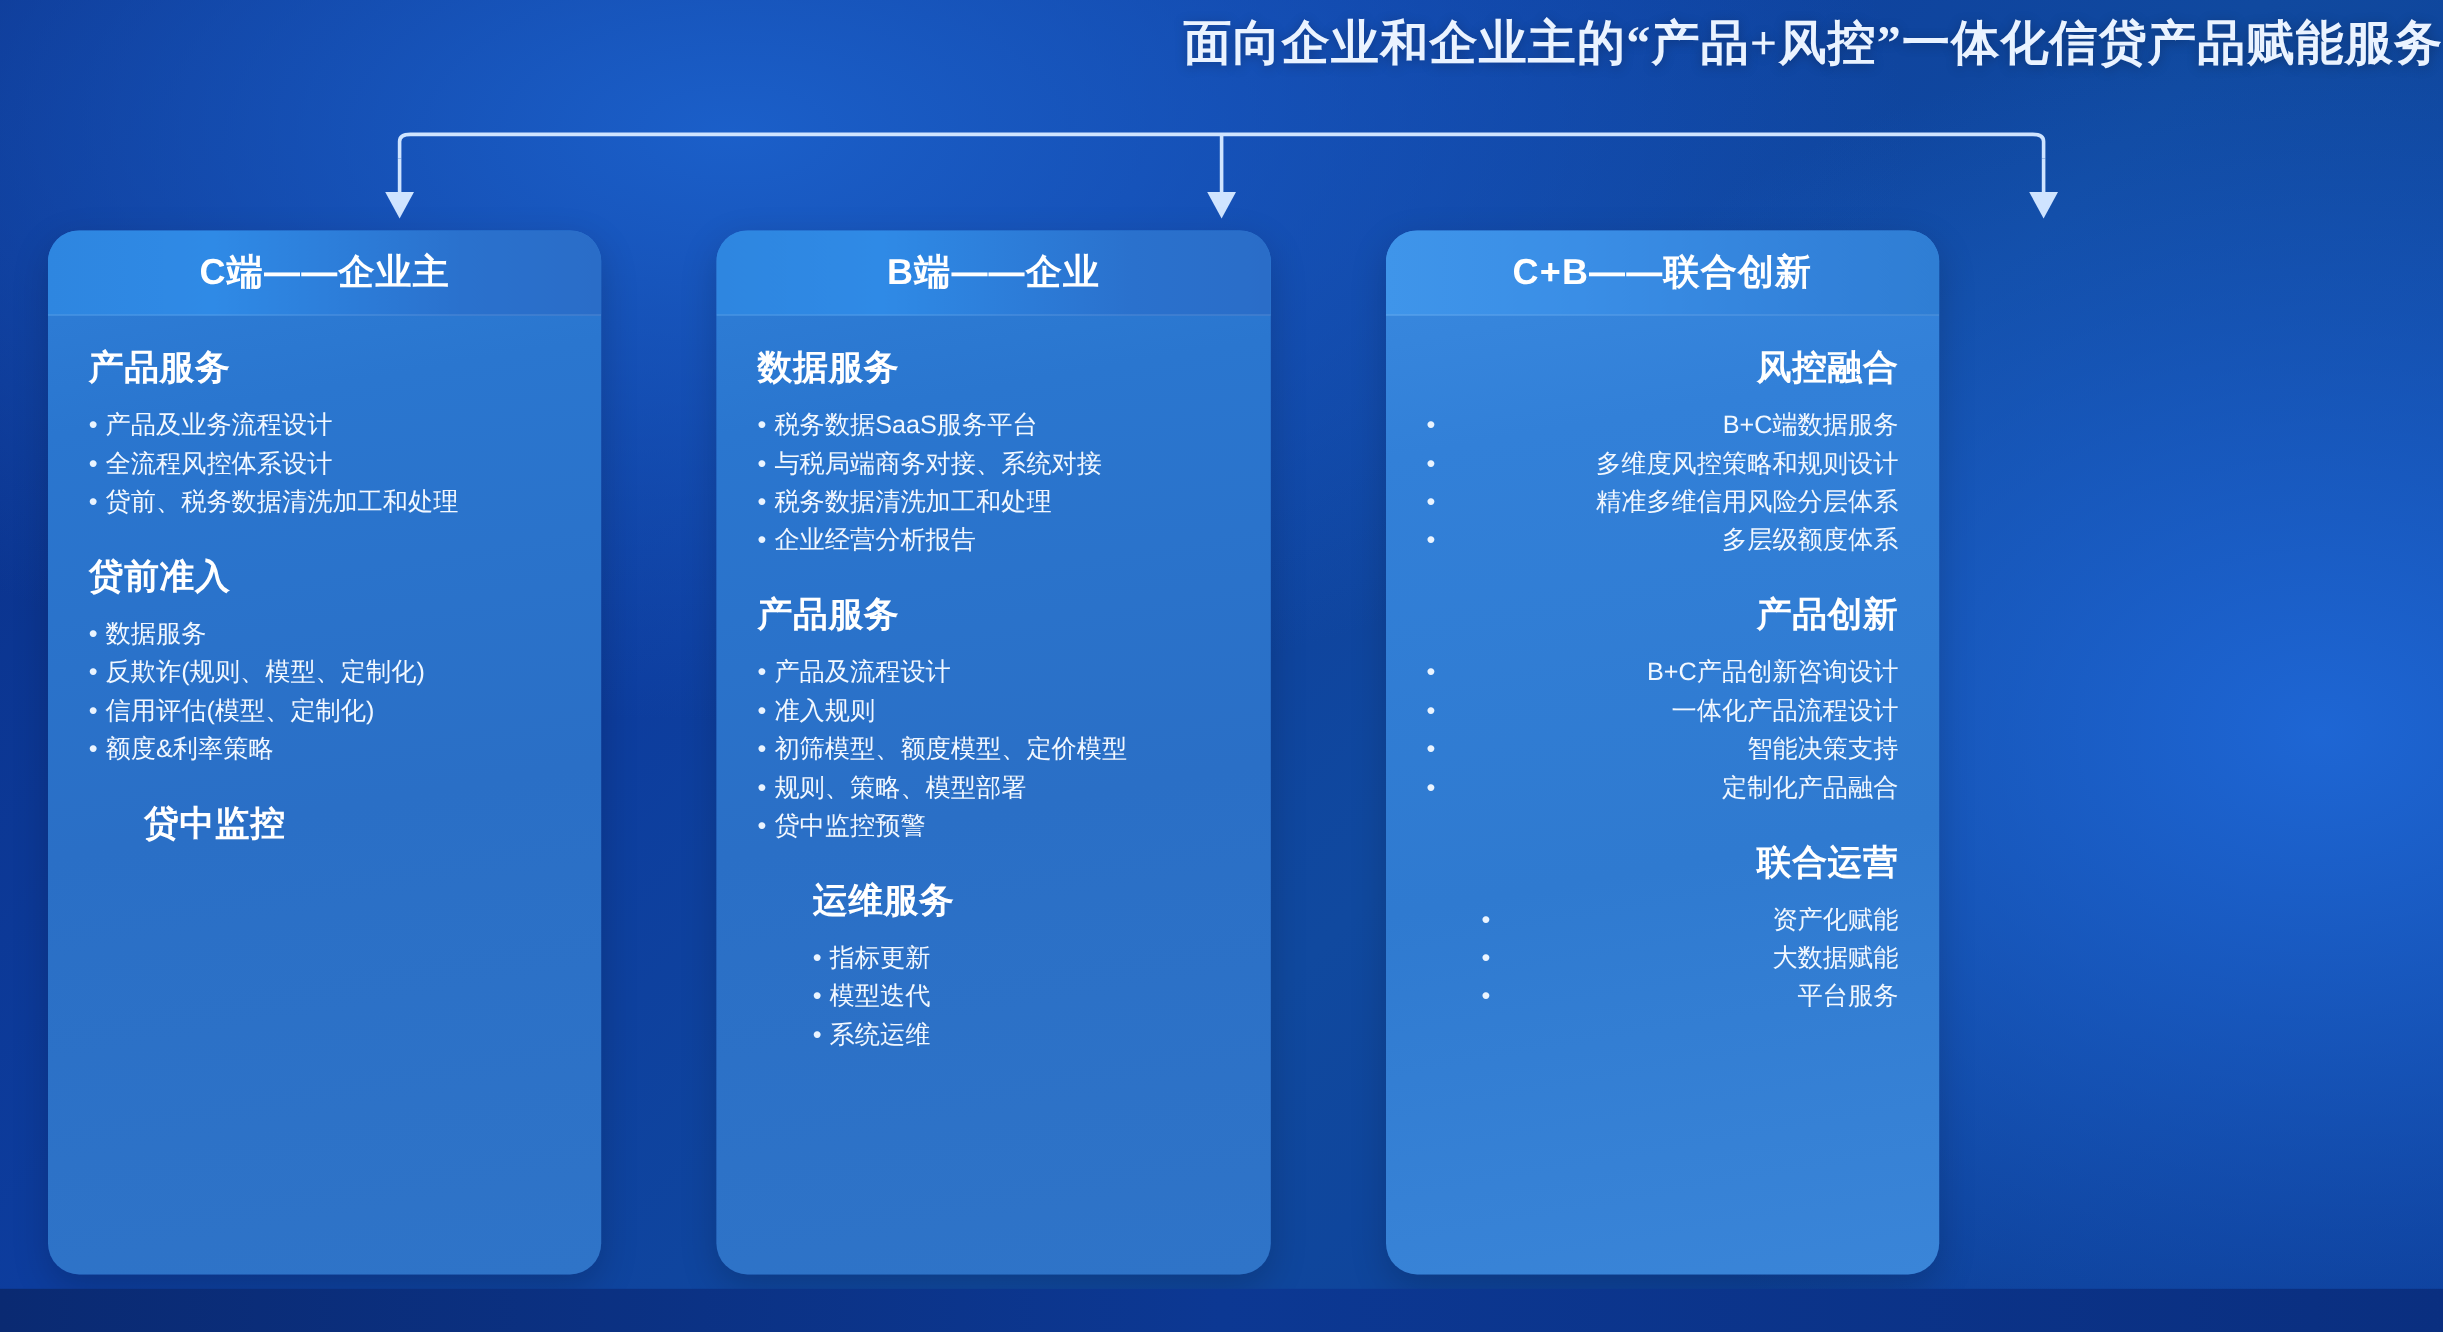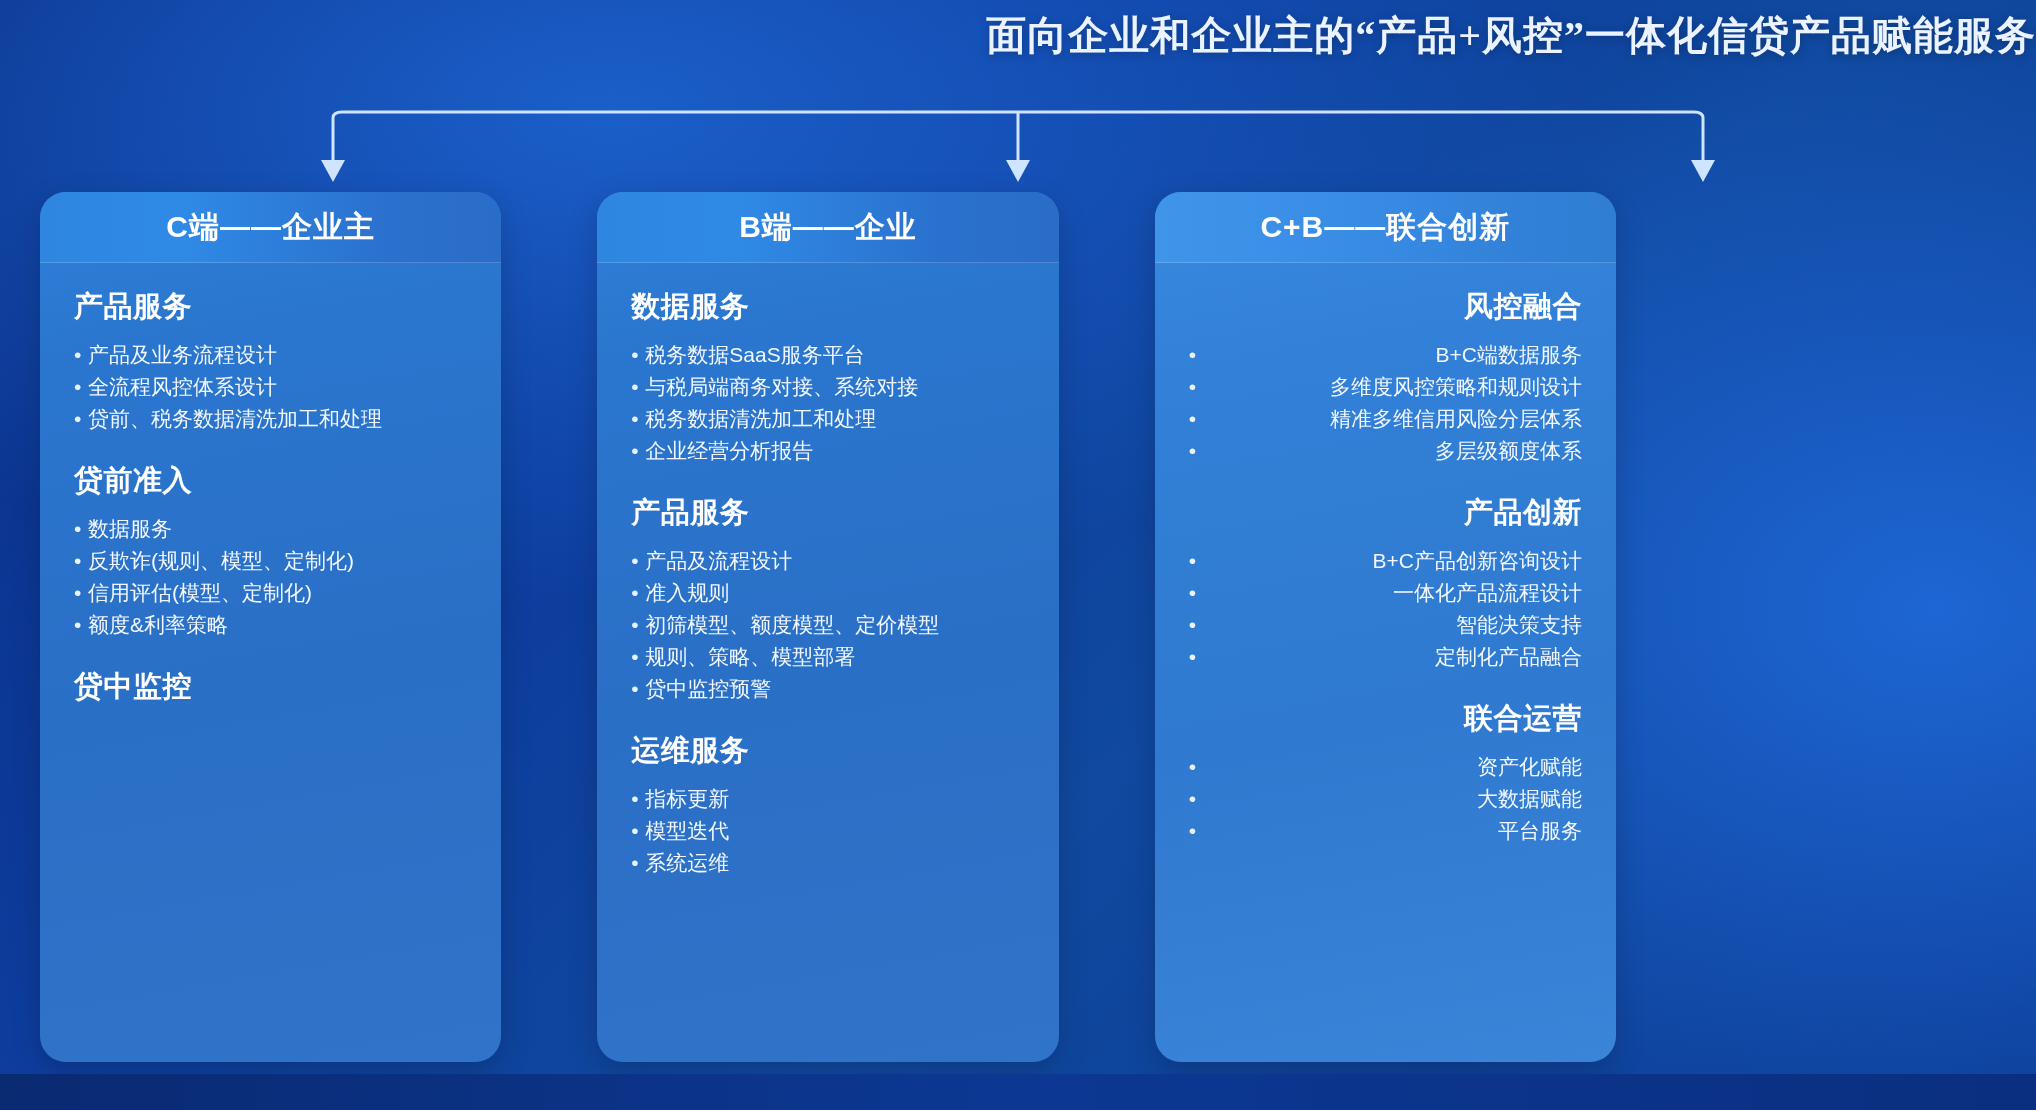--- a/index.html
+++ b/index.html
@@ -99,21 +99,21 @@
     background: linear-gradient(90deg, #3f95ea 0%, #3a8ee6 35%, #3281d9 80%, #2f7ed4 100%);
   }
   .card-body {
     padding: 24px 34px 26px 34px;
     height: calc(100% - 70px);
     box-sizing: border-box;
   }
   .section {
     margin-bottom: 26px;
   }
-  .section:last-child { margin-bottom: 0; }
+  .section:last-child { margin-bottom: 0; margin-left: 46px; }
   .section-title {
     font-size: 29px;
     font-weight: bold;
     color: #ffffff;
     margin: 0 0 12px 0;
     letter-spacing: 0.5px;
   }
   .bullets {
     list-style: none;
     margin: 0;

